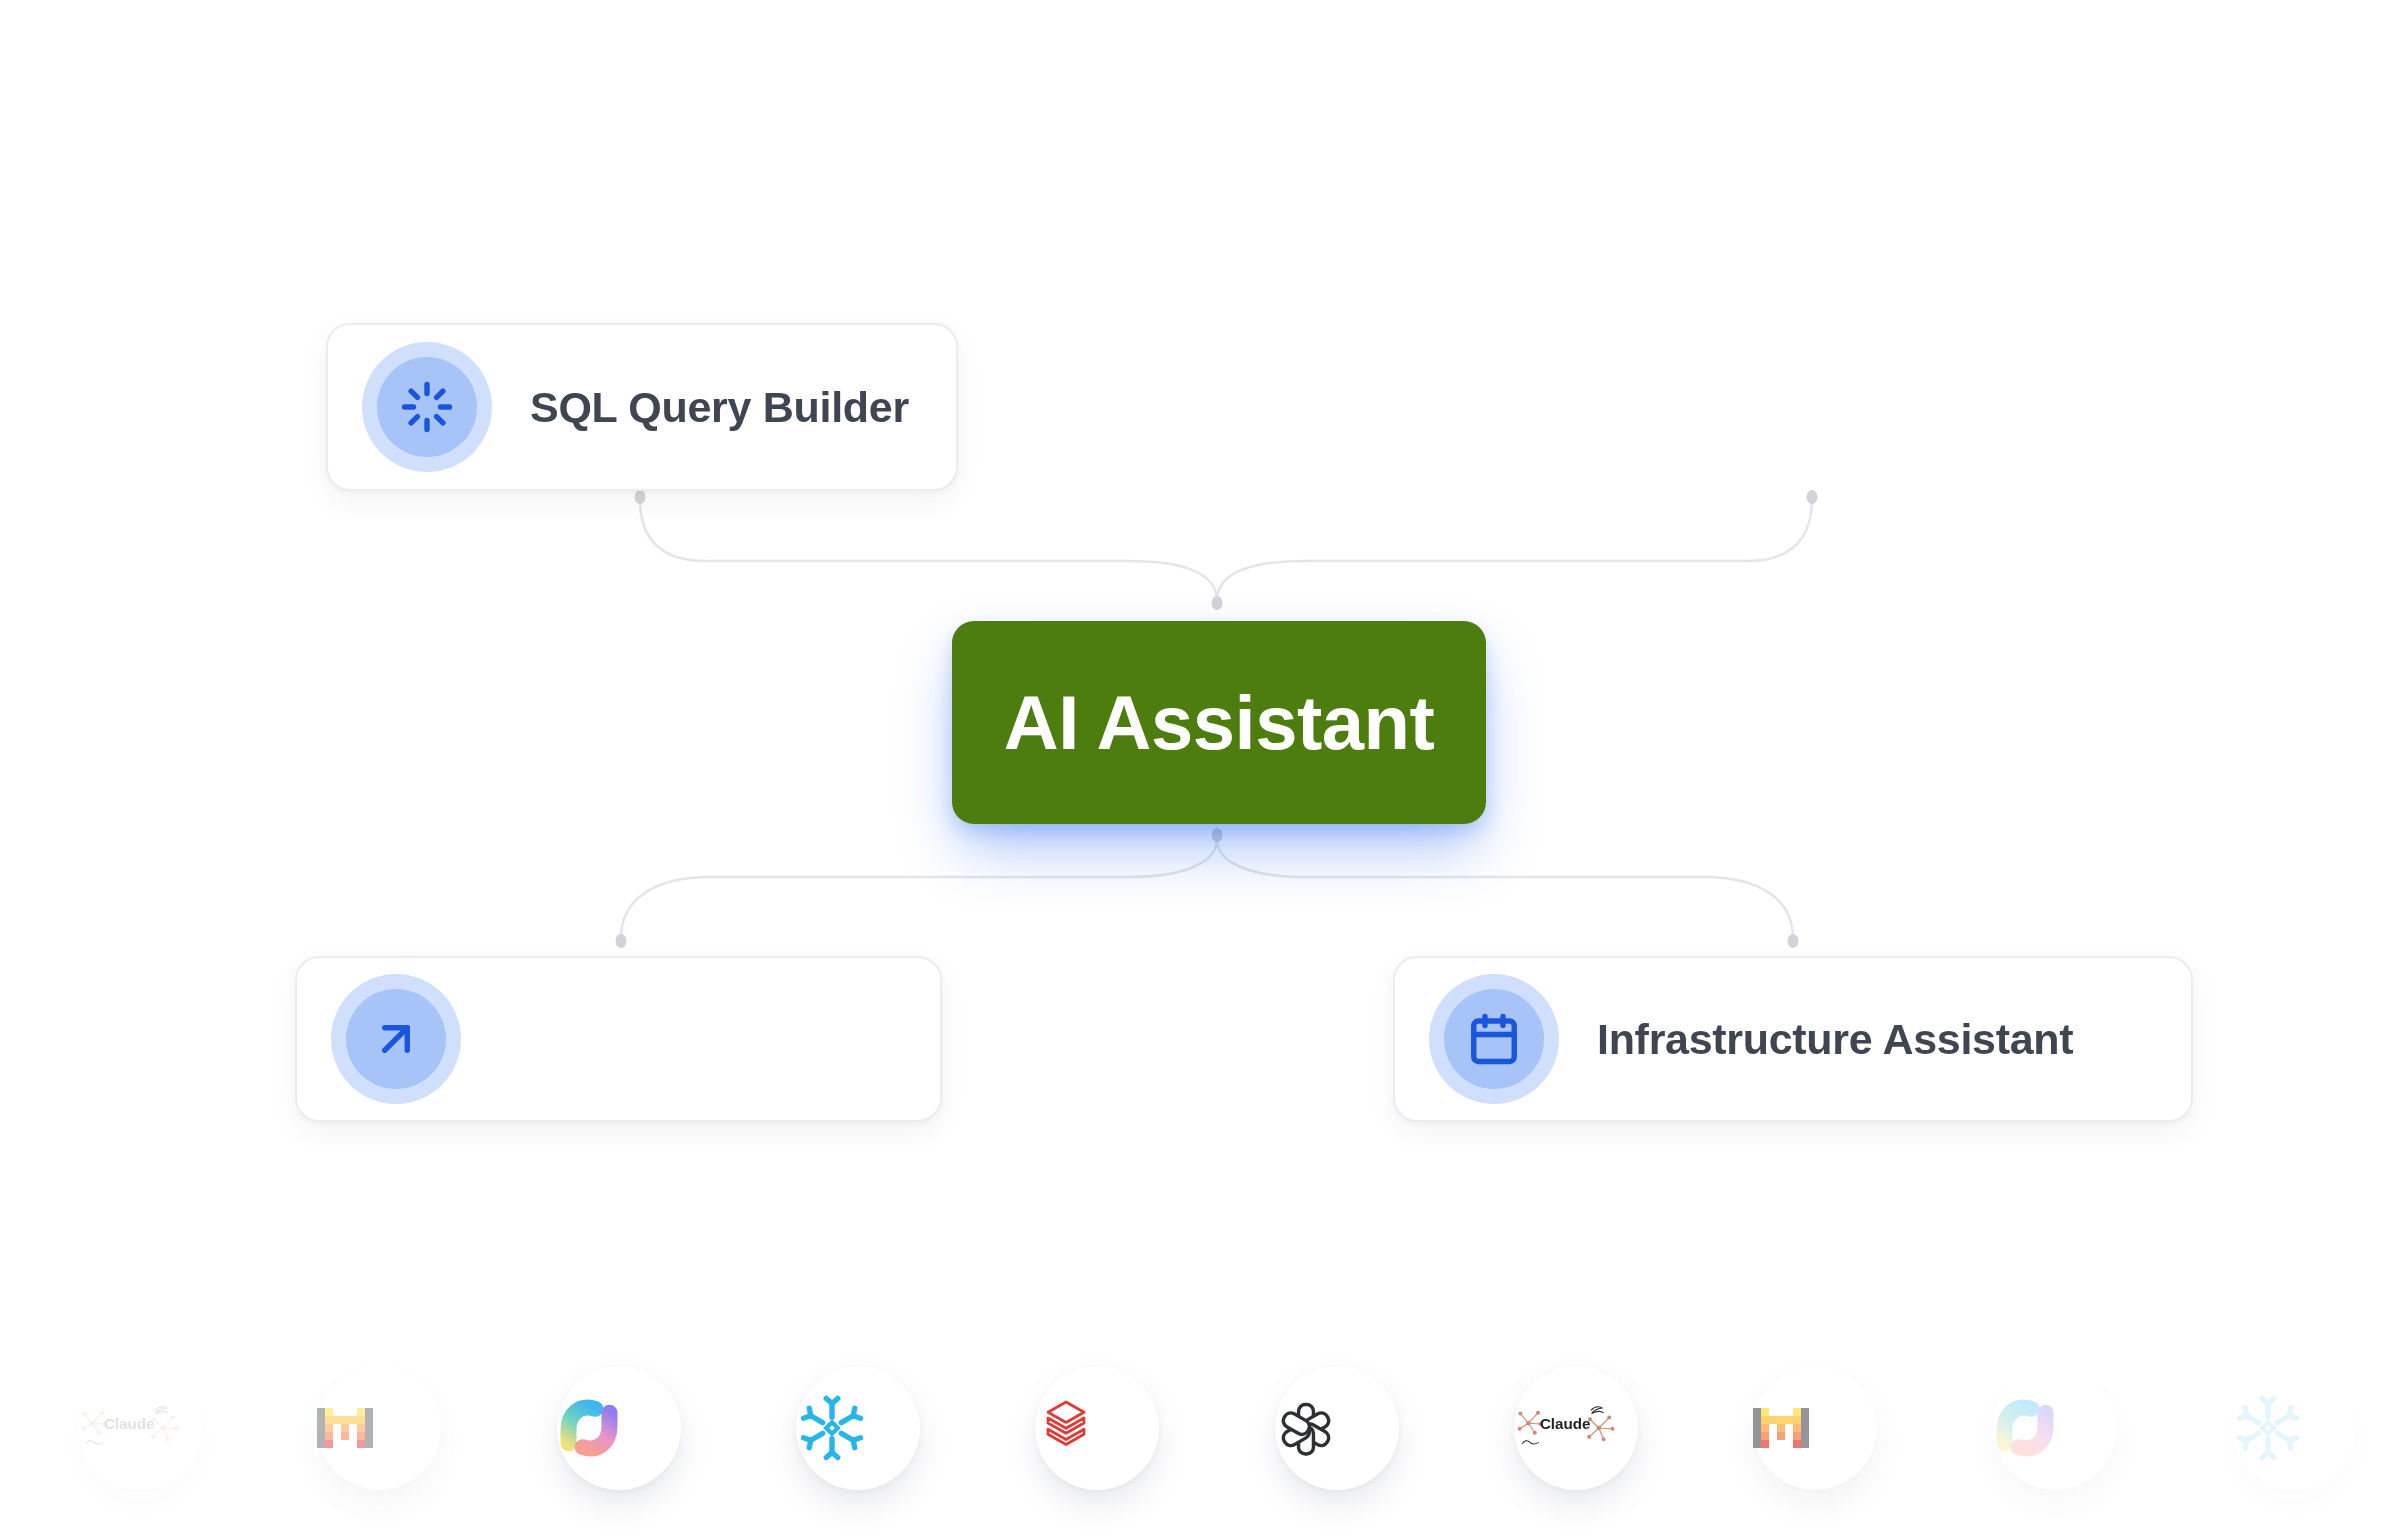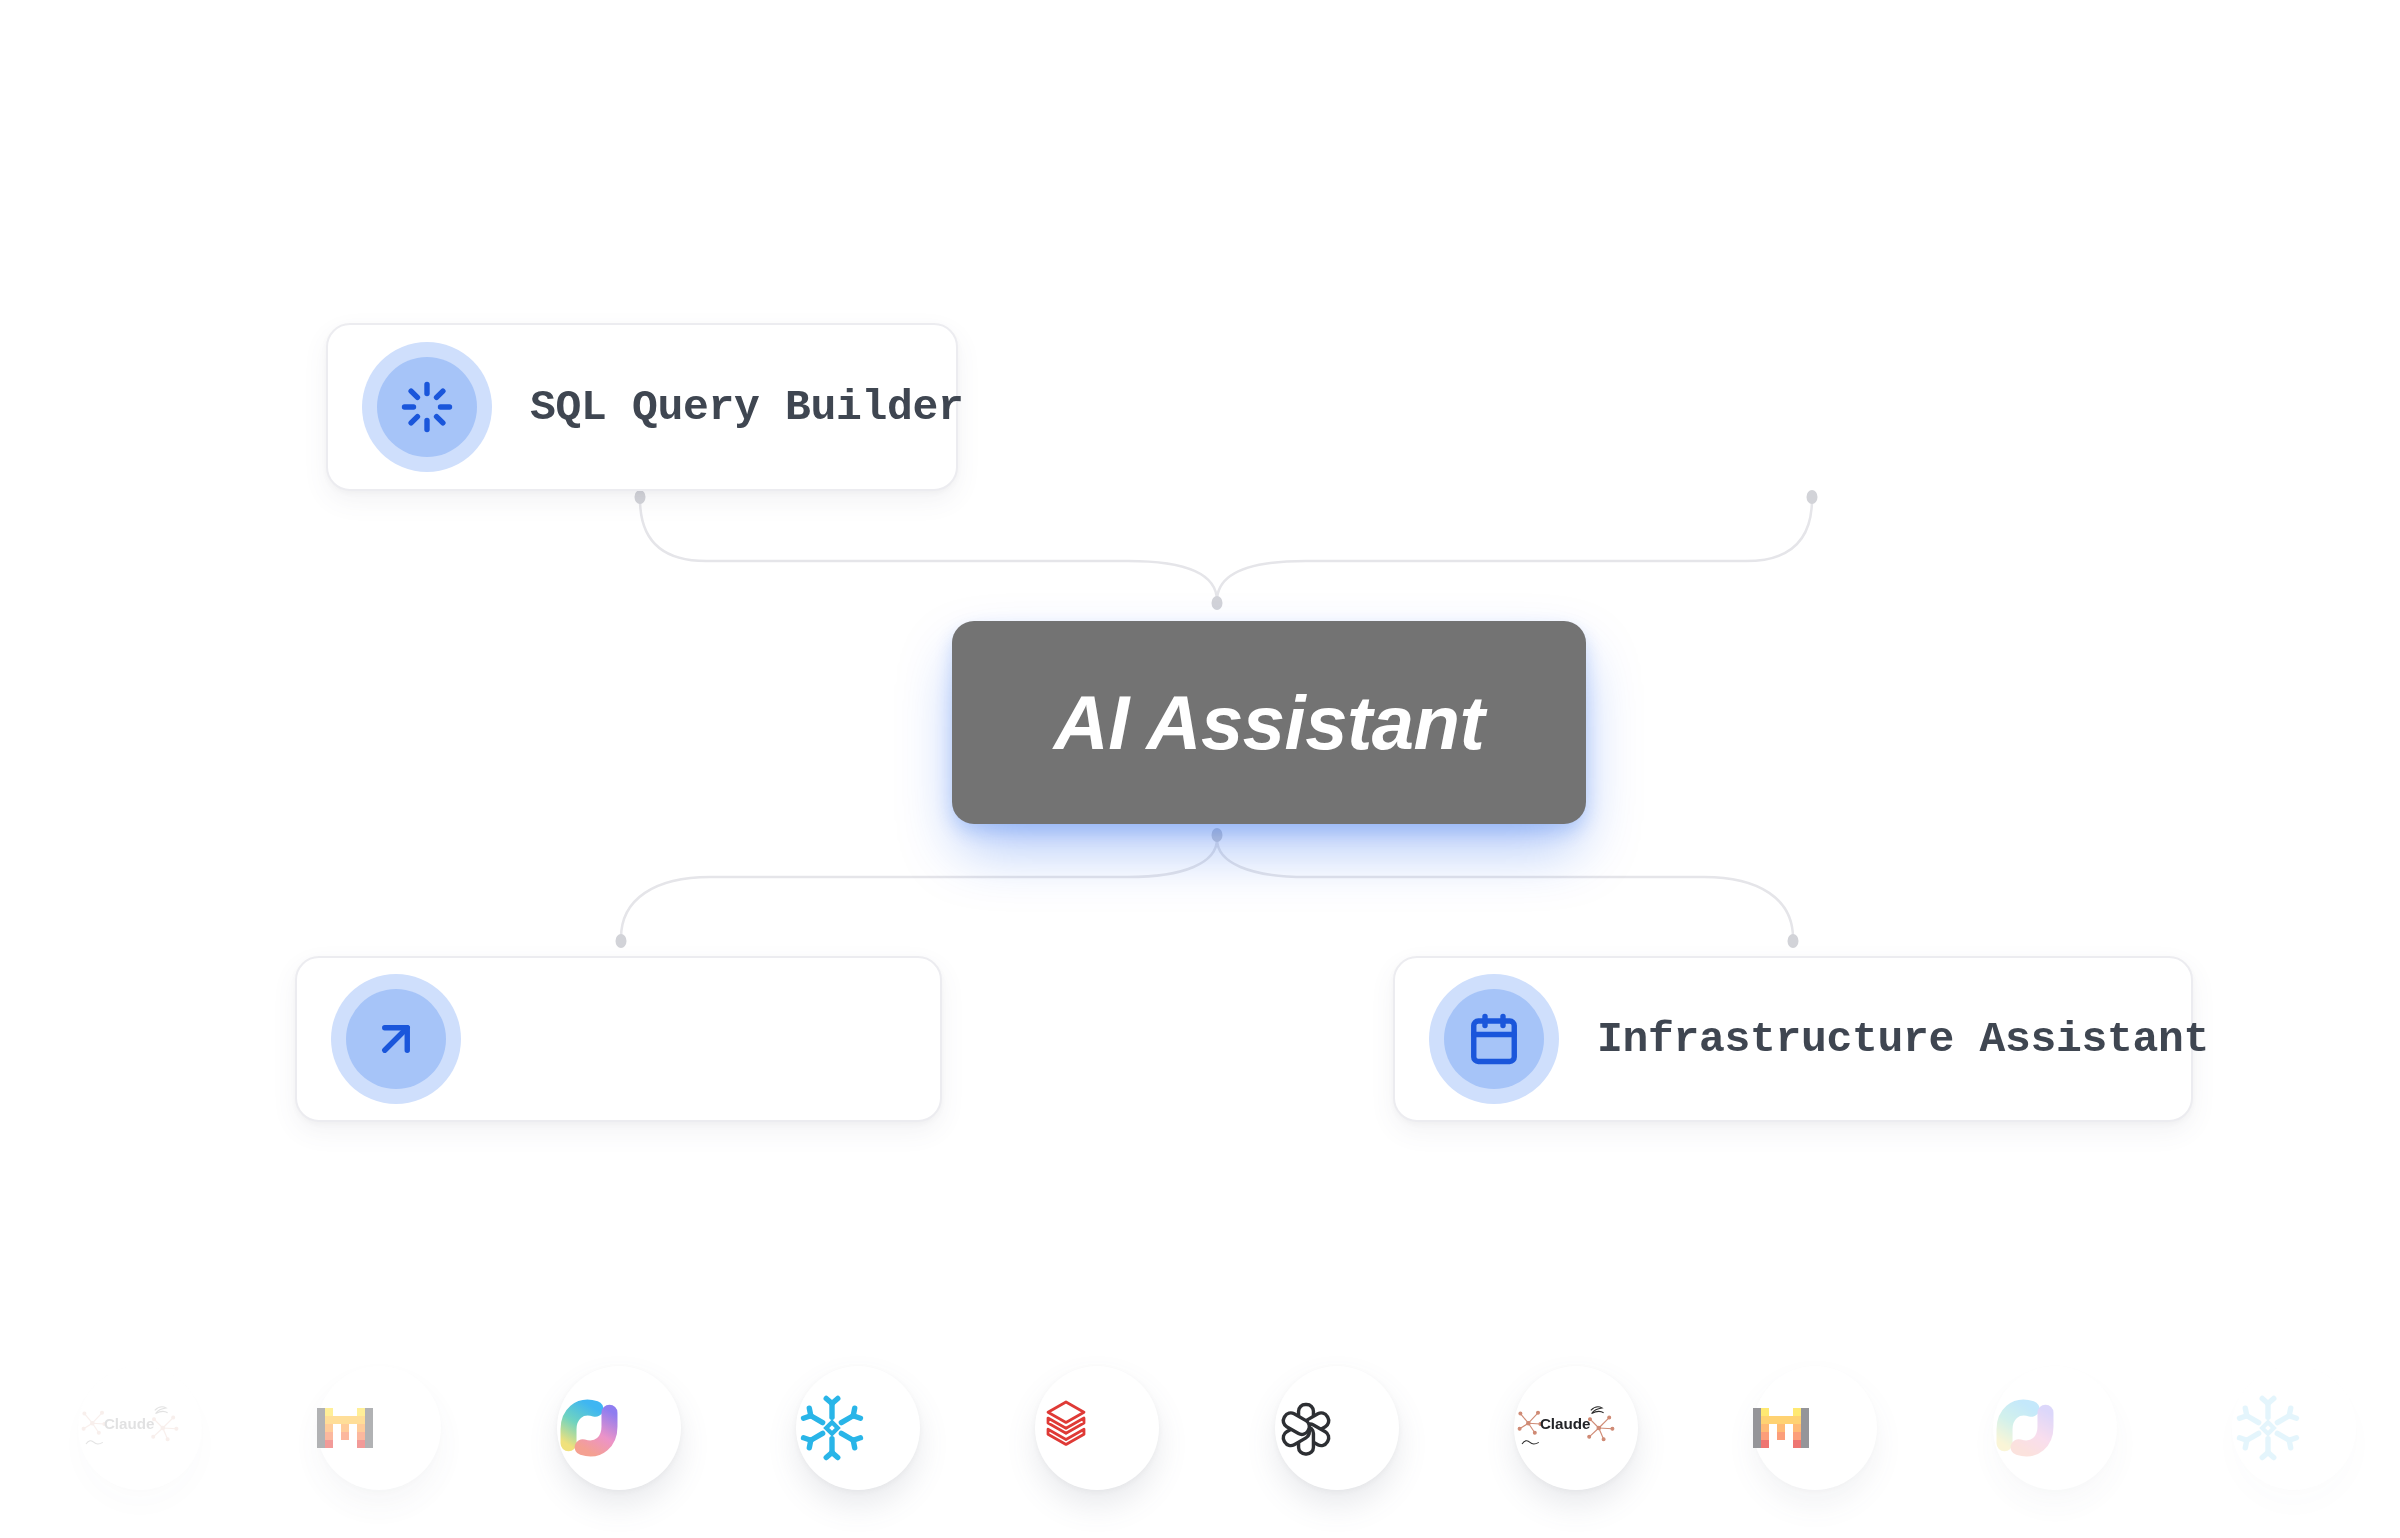--- a/index.html
+++ b/index.html
@@ -20,30 +20,29 @@
   .icon-outer{
     width:130px;height:130px;border-radius:50%;
     background:#cfdffc;display:flex;align-items:center;justify-content:center;flex:none;
   }
   .icon-inner{
     width:100px;height:100px;border-radius:50%;
     background:#a6c4f8;display:flex;align-items:center;justify-content:center;
   }
   .icon-inner svg{stroke:#1a56db;fill:none;stroke-width:2.4;stroke-linecap:round;stroke-linejoin:round;}
   .card-label{
-    font-size:43px;font-weight:700;color:#3f4651;letter-spacing:-0.3px;white-space:nowrap;font-family:Liberation Mono, monospace;
+    font-size:43px;font-weight:700;color:#3f4651;letter-spacing:-0.3px;white-space:nowrap;
   }
 
   
   .center-node{
-    position:absolute;left:952px;top:621px;width:634px;height:203px;
-    background:#737373;border-radius:22px;
+    position:absolute;left:952px;top:621px;width:534px;height:203px;
+    background:#4d7c0f;border-radius:22px;
     display:flex;align-items:center;justify-content:center;
     box-shadow:0 30px 60px -8px rgba(5,81,236,0.35), 0 8px 18px rgba(5,81,236,0.18);
-    font-style:italic;
   }
   .center-node span{
     color:#ffffff;font-size:76px;font-weight:700;letter-spacing:-0.5px;white-space:nowrap;
   }
 
   
   .logo-item{
     position:absolute;top:1366px;width:124px;height:124px;border-radius:50%;
     background:#ffffff;
     box-shadow:0 16px 30px rgba(90,100,120,0.13), 0 2px 6px rgba(0,0,0,0.04);

